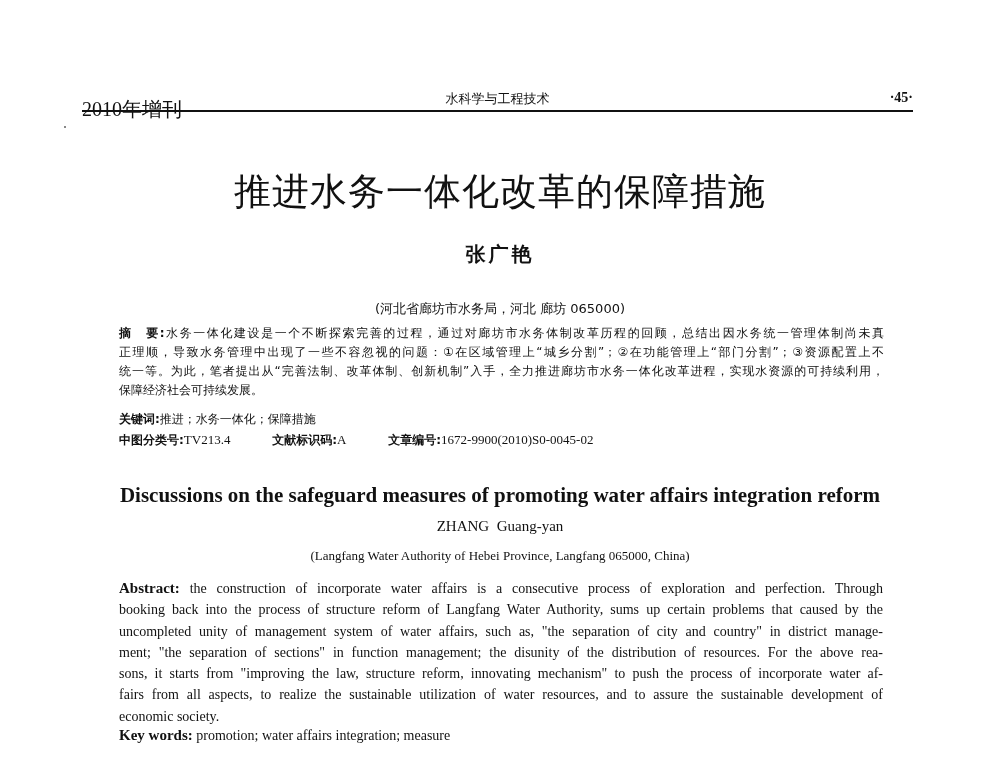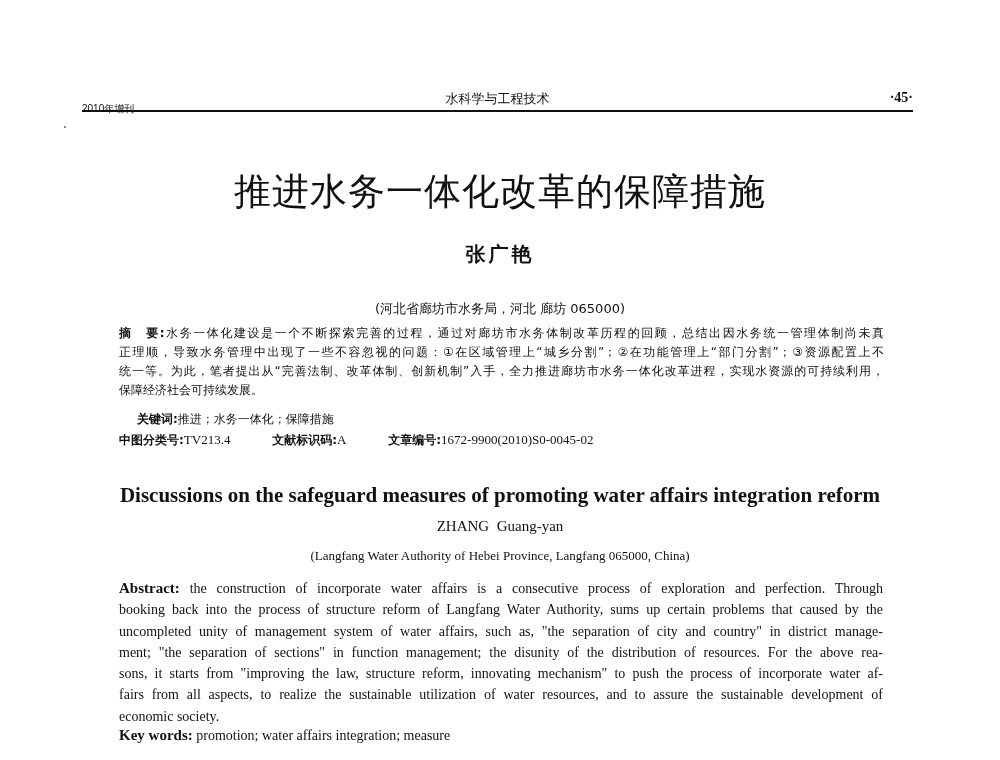--- a/index.html
+++ b/index.html
@@ -19,23 +19,23 @@
       position: absolute;
       left: 82px;
       top: 88px;
       width: 831px;
       height: 22px;
       border-bottom: 2px solid #111;
     }
     .page-header .left {
       position: absolute;
       left: 0;
-      top: 14px;
-      font-size: 10px;
-      font-family: Liberation Sans, sans-serif;
+      top: 8px;
+      font-size: 20px;
+      font-family: Liberation Serif, serif;
     }
     .page-header .center {
       position: absolute;
       left: 0;
       right: 0;
       top: 2px;
       text-align: center;
       font-size: 13px;
       font-family: "DejaVu Sans", sans-serif;
     }
@@ -90,21 +90,21 @@
       position: absolute;
       left: 119px;
       width: 765px;
       font-size: 12px;
       line-height: 19px;
       font-family: "DejaVu Sans", sans-serif;
     }
     .cn-abstract { top: 324px; text-align: justify; }
     .cn-abstract .label { font-weight: bold; }
     .cn-keywords { top: 410px; }
-    .cn-keywords .label { font-weight: bold; margin-left: 18px; }
+    .cn-keywords .label { font-weight: bold; }
     .cn-meta { top: 430px; white-space: nowrap; }
     .cn-meta .label { font-weight: bold; }
     .cn-meta .item { display: inline-block; margin-right: 38px; }
     .cn-meta .val { font-family: "Liberation Serif", serif; font-size: 13px; }
 
     .en-title {
       position: absolute;
       left: 0;
       width: 1000px;
       top: 483px;

